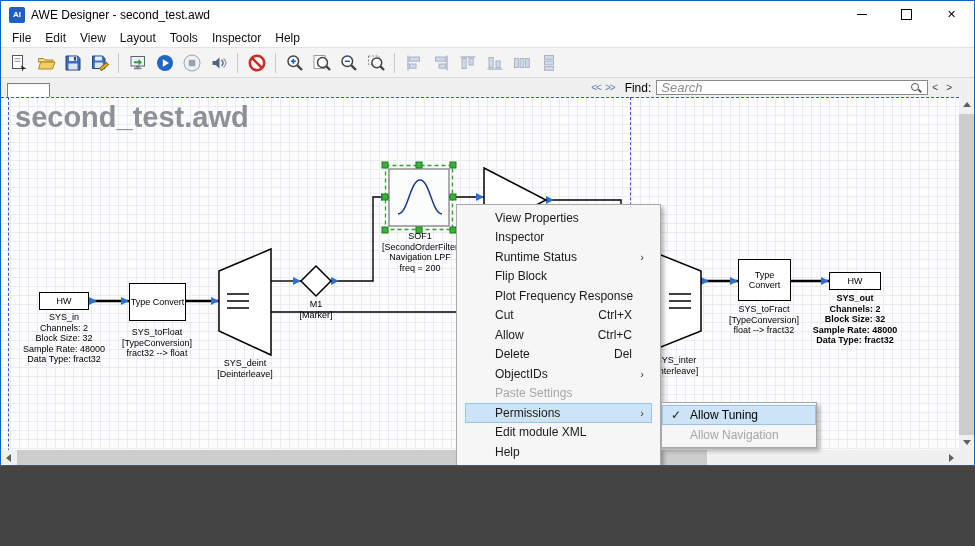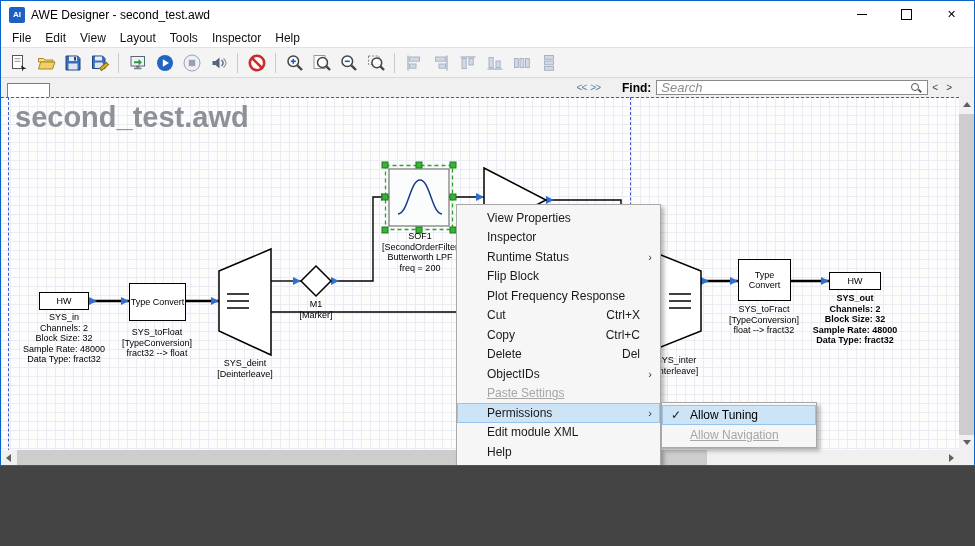--- a/index.html
+++ b/index.html
@@ -23,48 +23,48 @@
   .tbtn{width:25px;height:25px;margin:0 1px;display:flex;align-items:center;justify-content:center;}
   .tbtn svg{width:20px;height:20px;}
   .tsep{width:1px;height:20px;background:#c9c9c9;margin:0 5px;}
   .algrp{opacity:.6;}
 
   
   .tabrow{position:absolute;left:0;top:77px;right:0;height:19px;background:#f0f0f0;display:flex;align-items:center;font-size:11px;}
   .tab{margin-left:6px;background:#fff;border:1px solid #7e7e7e;padding:15px 10px;height:15px;line-height:15px;font-size:13px;color:#000;margin-top:37px;}
   .spacer{flex:1;}
   .nav2{color:#5f7ea8;font-size:10px;margin:0 2px;letter-spacing:-1px;}
-  .find-label{font-size:12px;color:#000;margin:0 5px 0 20px;font-weight:bold;}
+  .find-label{font-size:12px;color:#000;margin:0 5px 0 8px;}
   .find-wrap{position:relative;width:272px;height:15px;}
   .find-input{width:100%;height:100%;box-sizing:border-box;border:1px solid #8a8a8a;font-size:13px;padding:0 18px 0 4px;font-family:"Liberation Sans",sans-serif;}
   .find-input::placeholder{font-style:italic;color:#8d8d8d;}
   .mag{position:absolute;right:9px;top:3px;width:6px;height:6px;border:1.5px solid #555;border-radius:50%;}
   .mag::after{content:"";position:absolute;width:4px;height:1.5px;background:#555;transform:rotate(45deg);right:-4px;bottom:-1px;}
   .navchev{font-size:10px;color:#444;padding:0 4px;}
 
   
   .canvas{position:absolute;left:0;top:96px;width:958px;height:435px;background:#fdfdfd;overflow:hidden;
     background-image:linear-gradient(#e9ecf2 1px,transparent 1px),linear-gradient(90deg,#e9ecf2 1px,transparent 1px);
     background-size:9px 9px;}
   .dash-h{position:absolute;left:0;right:0;height:0;border-top:1px dashed #3c57d0;}
   .dash-v{position:absolute;top:0;bottom:0;width:0;border-left:1px dashed #3c57d0;}
   .cv-title{position:absolute;left:14px;top:4px;font-size:29px;font-weight:bold;color:#8d9097;}
   svg.diagram{position:absolute;left:0;top:0;}
   .blk{position:absolute;background:#fff;border:1px solid #000;display:flex;align-items:center;justify-content:center;text-align:center;font-size:9px;line-height:10px;color:#000;box-sizing:border-box;}
   .lbl{position:absolute;transform:translateX(-50%);text-align:center;font-size:9px;line-height:10.5px;color:#000;white-space:nowrap;}
 
   
-  .ctx{position:absolute;left:455px;top:203px;width:205px;background:#f6f6f6;border:1px solid #a8a8a8;box-shadow:3px 3px 4px rgba(0,0,0,.28);padding:3px 0;box-sizing:border-box;z-index:50;font-size:12px;color:#1a1a1a;}
+  .ctx{position:absolute;left:455px;top:203px;width:205px;background:#f6f6f6;border:1px solid #a8a8a8;box-shadow:3px 3px 4px rgba(0,0,0,.28);padding:3px 8px;box-sizing:border-box;z-index:50;font-size:12px;color:#1a1a1a;}
   .cm-item{position:relative;height:19.5px;display:flex;align-items:center;padding:0 20px 0 30px;}
   .cm-label{flex:0 0 auto;}
   .cm-sc{margin-left:auto;color:#1a1a1a;}
   .cm-arrow{position:absolute;right:8px;top:50%;transform:translateY(-50%);font-size:11px;color:#333;}
   .cm-check{position:absolute;left:9px;top:50%;transform:translateY(-50%);font-size:12px;color:#222;}
   .cm-item.hl{background:#cde4f7;outline:1px solid #95c5ec;outline-offset:-1px;}
-  .cm-item.disabled .cm-label{color:#a6a6a6;text-decoration:underline;}
+  .cm-item.disabled .cm-label{color:#a6a6a6;}
   .submenu{position:absolute;left:660px;top:401px;width:156px;background:#f6f6f6;border:1px solid #a8a8a8;box-shadow:3px 3px 4px rgba(0,0,0,.28);padding:2px 0;box-sizing:border-box;z-index:60;font-size:12px;}
   .submenu .cm-item{height:20px;padding-left:28px;}
 
   
   .vscroll{position:absolute;top:96px;right:0;width:15px;bottom:15px;background:#f0f0f0;}
   .vthumb{position:absolute;left:0;right:0;top:17px;height:330px;background:#cdcdcd;}
   .hscroll{position:absolute;left:0;bottom:0;height:15px;right:15px;background:#f0f0f0;}
   .hthumb{position:absolute;top:0;bottom:0;left:16px;width:690px;background:#cdcdcd;}
   .corner{position:absolute;right:0;bottom:0;width:15px;height:15px;background:#f0f0f0;}
   .sb-btn{position:absolute;width:15px;height:15px;display:flex;align-items:center;justify-content:center;background:#f0f0f0;}
@@ -365,21 +365,21 @@
       <div>SYS_deint</div>
         <div>[Deinterleave]</div>
     </div>
     <div class="lbl" style="left:315px;top:202px;">
       <div>M1</div>
         <div>[Marker]</div>
     </div>
     <div class="lbl" style="left:419px;top:134px;">
       <div>SOF1</div>
         <div>[SecondOrderFilter</div>
-        <div>Butterworth LPF</div>
+        <div>Navigation LPF</div>
         <div>freq = 200</div>
     </div>
     <div class="lbl" style="left:675px;top:258px;">
       <div>SYS_inter</div>
         <div>[Interleave]</div>
     </div>
     <div class="lbl" style="left:763px;top:207px;">
       <div>SYS_toFract</div>
         <div>[TypeConversion]</div>
         <div>float --&gt; fract32</div>
@@ -408,21 +408,21 @@
         <span class="cm-label">Flip Block</span>
       </div>
     <div class="cm-item">
         <span class="cm-label">Plot Frequency Response</span>
       </div>
     <div class="cm-item">
         <span class="cm-label">Cut</span>
         <span class="cm-sc">Ctrl+X</span>
       </div>
     <div class="cm-item">
-        <span class="cm-label">Copy</span>
+        <span class="cm-label">Allow</span>
         <span class="cm-sc">Ctrl+C</span>
       </div>
     <div class="cm-item">
         <span class="cm-label">Delete</span>
         <span class="cm-sc">Del</span>
       </div>
     <div class="cm-item">
         <span class="cm-label">ObjectIDs</span>
         <span class="cm-arrow">›</span>
       </div>

